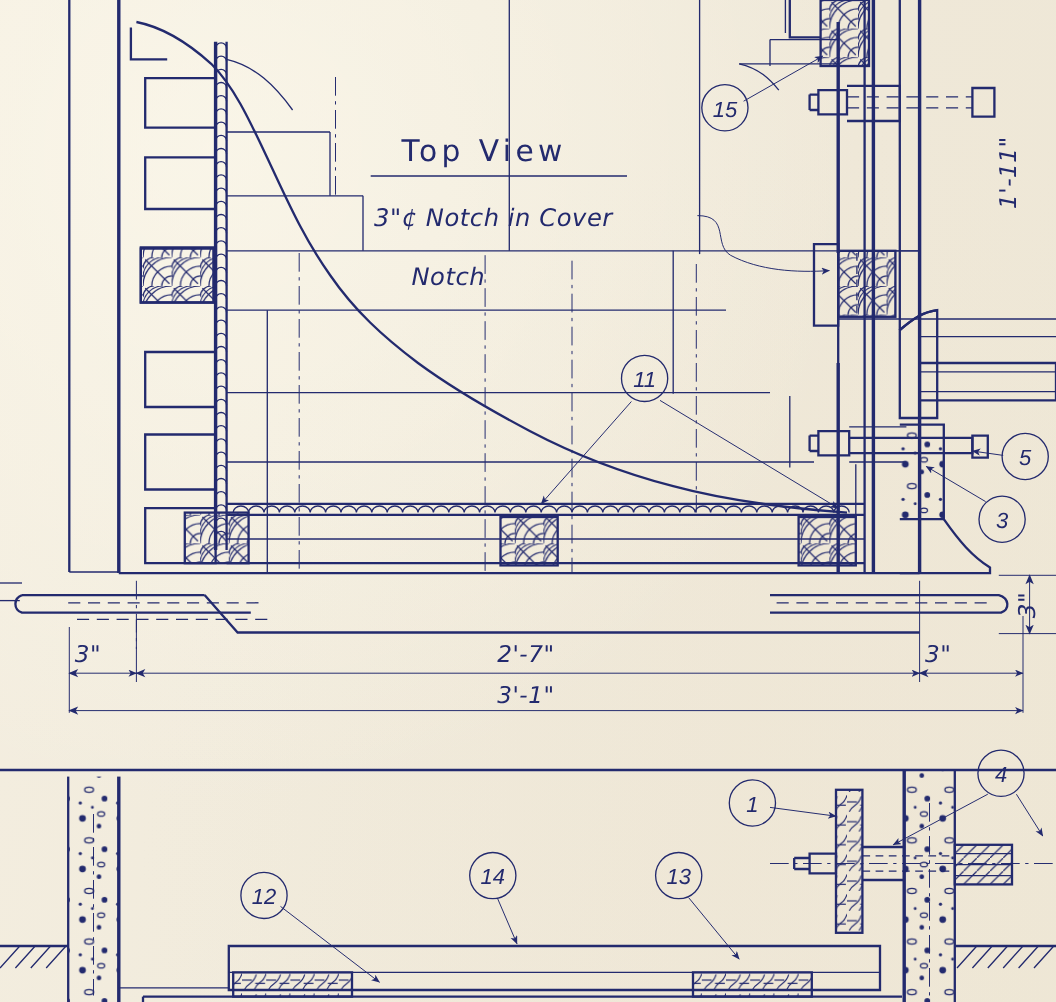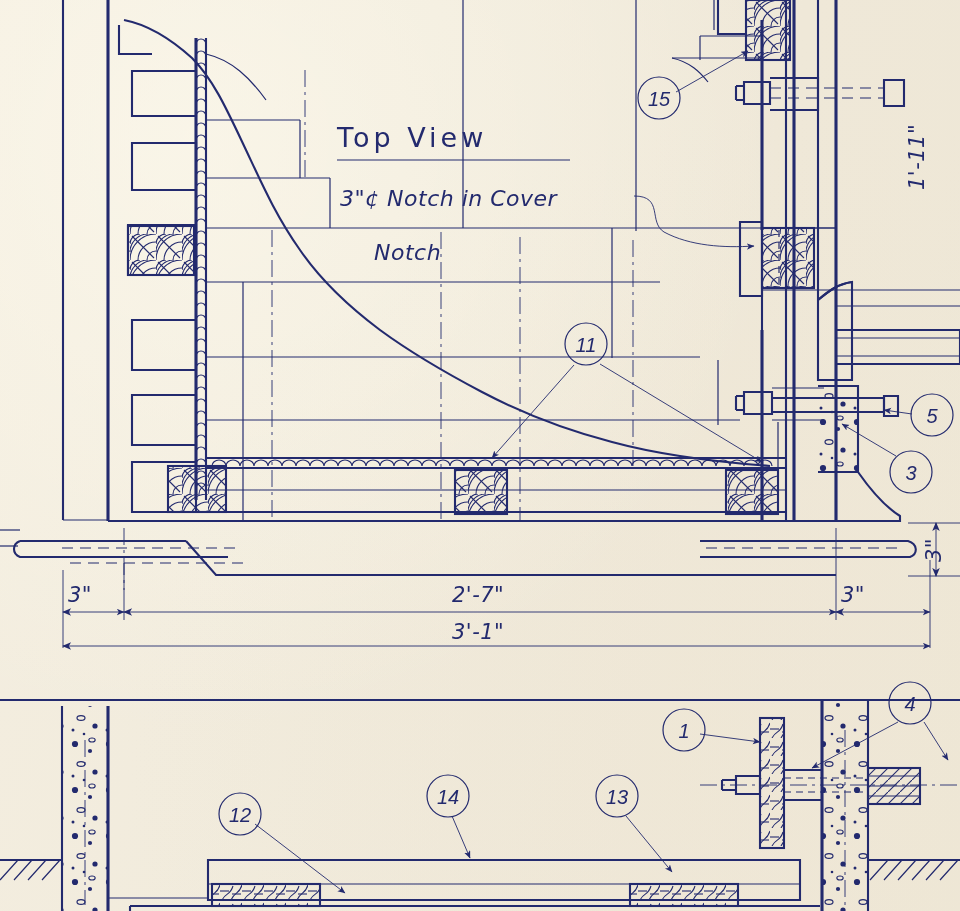--- a/index.html
+++ b/index.html
@@ -19,21 +19,21 @@
       linear-gradient(102deg,#f4eee0 0%,#f1ebdc 38%,#efe8d8 70%,#eee7d6 100%);
     pointer-events:none;
   }
   .ink-text{
     position:absolute;
     color:#232a6e;
     white-space:nowrap;
     font-family:"DejaVu Sans",sans-serif;
   }
   .hand-title{
-    font-size:27px;letter-spacing:4px;font-weight:500;
+    font-size:27px;letter-spacing:4px;font-weight:500;margin-left:28px;
   }
   .hand{
     font-size:22px;font-style:italic;letter-spacing:.5px;
   }
   .dim{
     font-size:21px;font-style:italic;letter-spacing:.5px;
   }
   .balloon-num{
     font-size:20px;font-style:italic;
     fill:#232a6e;

